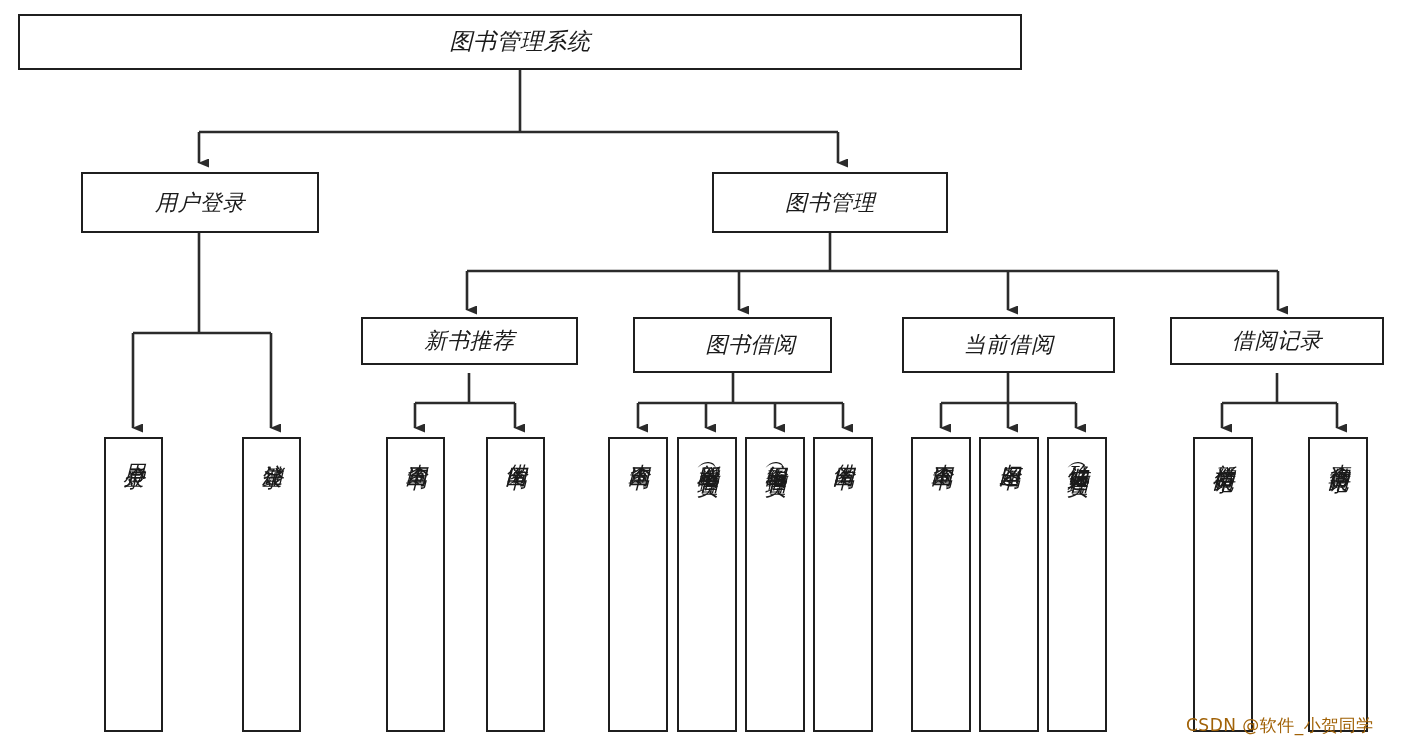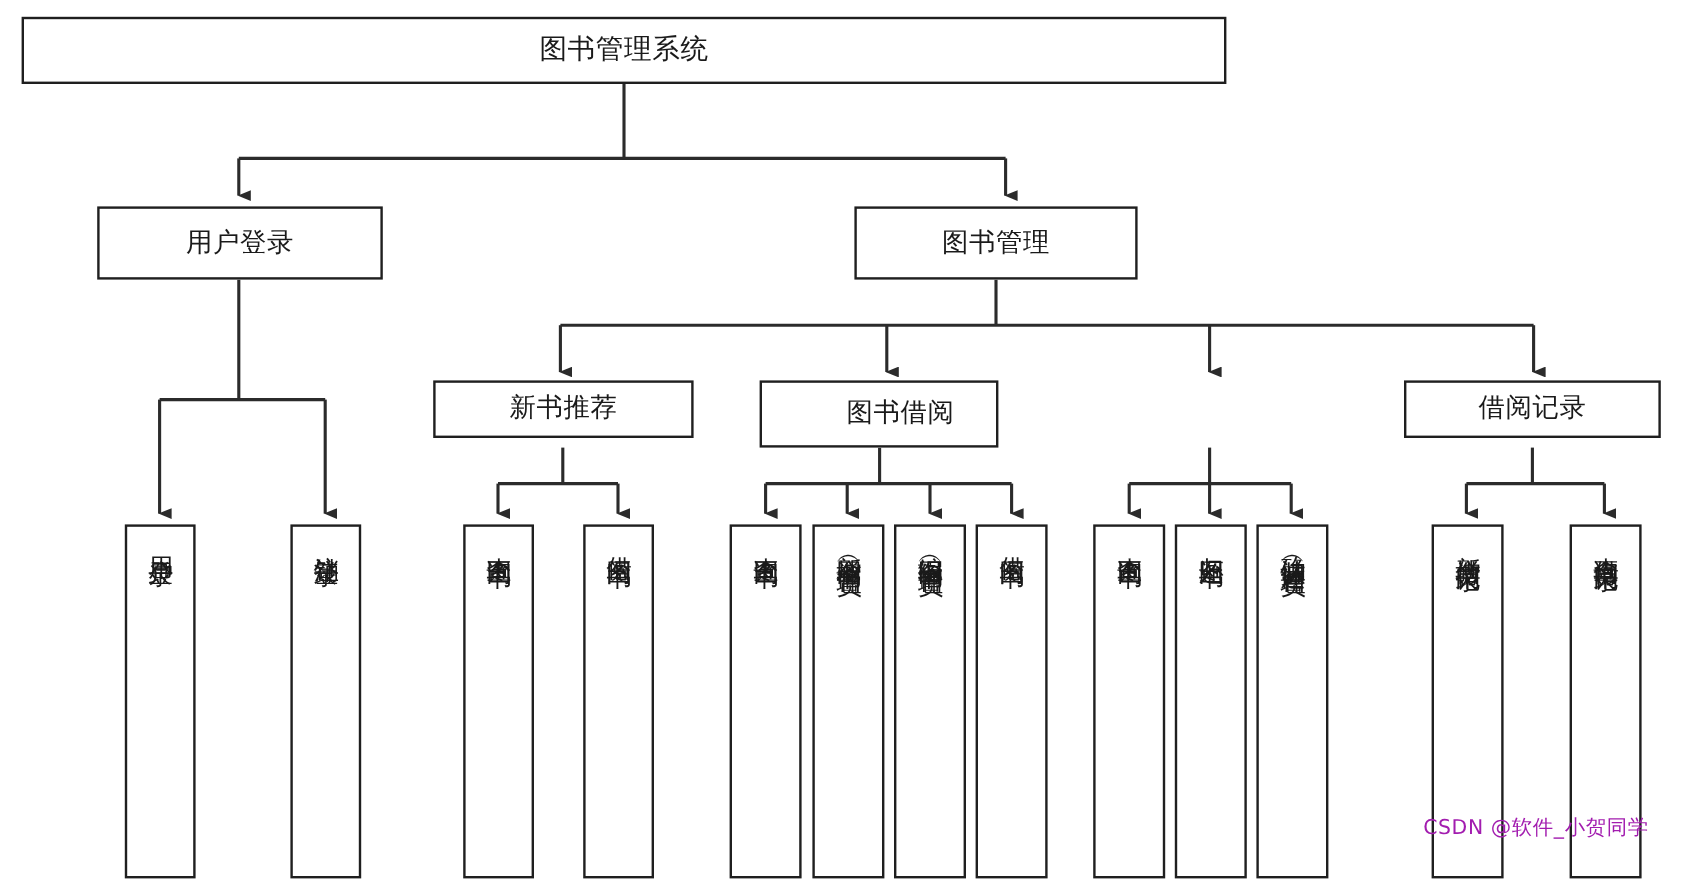--- a/index.html
+++ b/index.html
@@ -43,35 +43,36 @@
   }
   .node.leaf {
     font-size: 21px;
     align-items: flex-start;
     padding-top: 8px;
   }
   .node .label {
     text-align: center;
     line-height: 1.18;
     letter-spacing: 0.5px;
+    font-style: italic;
   }
   .node.leaf .label {
     writing-mode: vertical-rl;
     text-orientation: upright;
     letter-spacing: 2px;
     line-height: 1.0;
     height: auto;
     max-height: 100%;
   }
   .watermark {
     position: absolute;
     left: 1186px;
-    top: 678px;
+    top: 714px;
     font-size: 17px;
-    color: #a21caf;
+    color: #a16207;
     white-space: nowrap;
     letter-spacing: 0.5px;
   }
 </style>
 </head>
 <body>
 
 <div id="canvas">
 
   <svg id="wires" viewBox="0 0 1405 747" xmlns="http://www.w3.org/2000/svg">
@@ -134,20 +135,23 @@
   <div class="node lvl2" style="left:712px; top:172px; width:236px; height:61px;align-items:center;">
     <span class="label">图书管理</span>
   </div>
 
   <div class="node lvl2" style="left:361px; top:317px; width:217px; height:48px;">
     <span class="label">新书推荐</span>
   </div>
   <div class="node lvl2" style="left:633px; top:317px; width:199px; height:56px;padding-left:36px;">
     <span class="label">图书借阅</span>
   </div>
+  <div class="node lvl2" style="left:902px; top:317px; width:213px; height:56px;">
+    <span class="label">当前借阅</span>
+  </div>
   <div class="node lvl2" style="left:1170px; top:317px; width:214px; height:48px;">
     <span class="label">借阅记录</span>
   </div>
 
   <div class="node leaf" style="left:104px; top:437px; width:59px; height:295px;">
     <span class="label">用户登录</span>
   </div>
   <div class="node leaf" style="left:242px; top:437px; width:59px; height:295px;">
     <span class="label">注销登录</span>
   </div>

